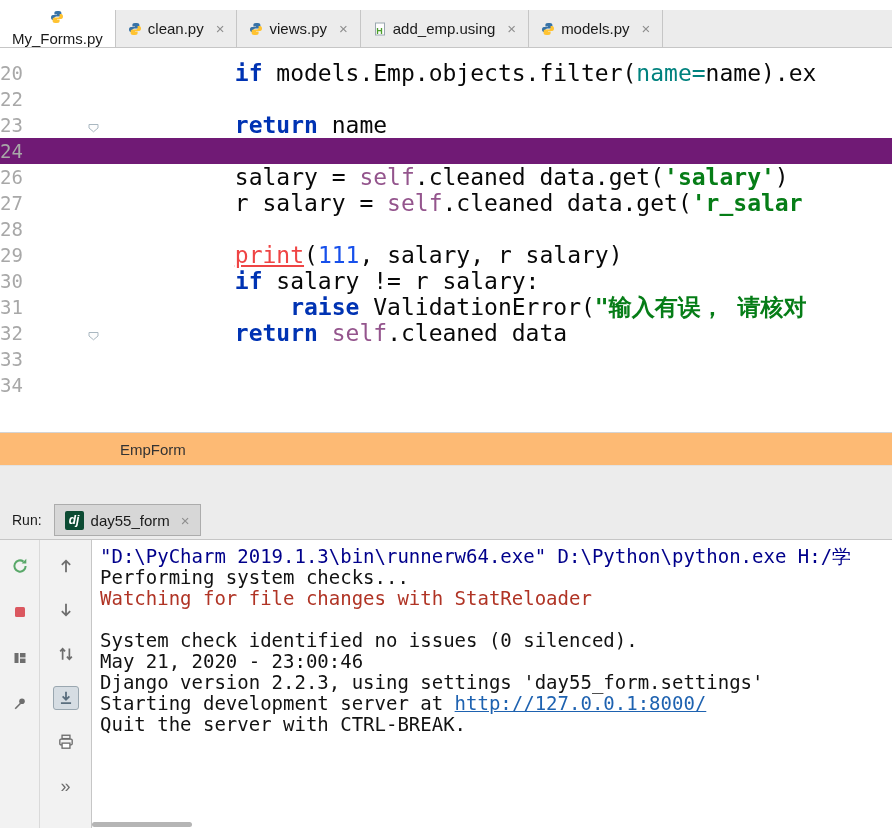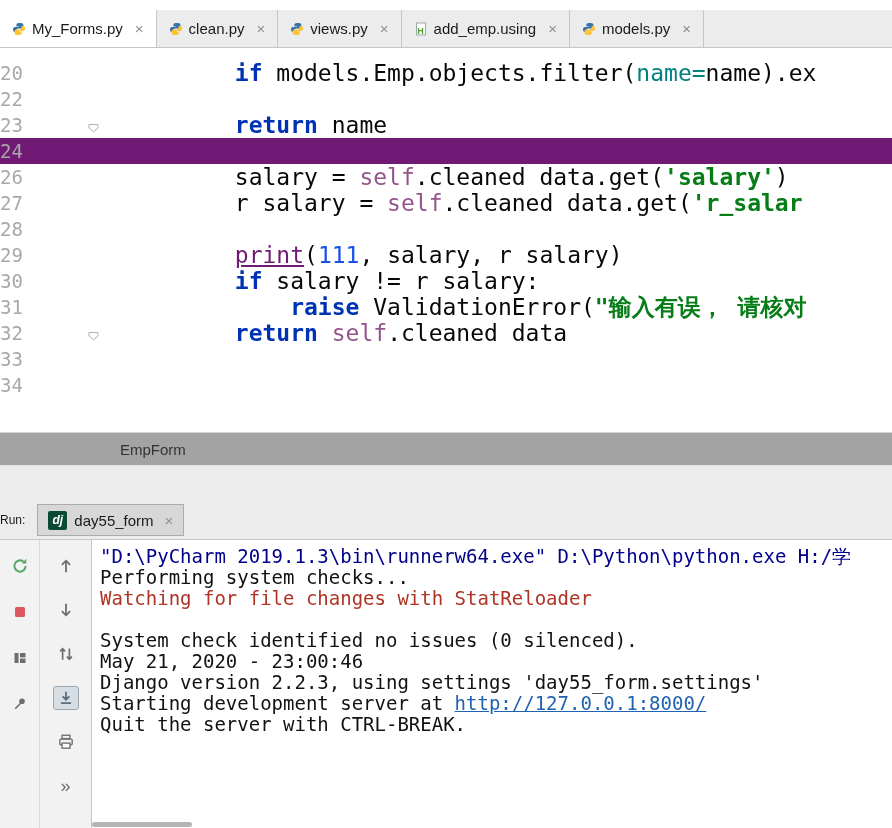--- a/index.html
+++ b/index.html
@@ -4,21 +4,21 @@
 <style>
   html,body{margin:0;padding:0;background:#fff;}
   .app{position:relative;width:892px;height:828px;overflow:hidden;background:#fff;
        font-family:"Liberation Sans",sans-serif;}
 
   
   .tabbar{position:absolute;top:10px;left:0;right:0;height:37px;background:#ECECEC;
           border-bottom:1px solid #C6C6C6;display:flex;align-items:stretch;}
   .tab{display:flex;align-items:center;gap:6px;padding:0 12px;border-right:1px solid #C6C6C6;
        font-size:15px;color:#1a1a1a;white-space:nowrap;cursor:default;}
-  .tab.active{background:#FFFFFF;}
+  .tab.active{background:#FFFFFF;flex-direction:column;}
   .tab .close{color:#8E8E8E;font-size:15px;margin-left:6px;}
   .ticon{display:inline-flex;width:14px;height:14px;}
 
   
   .editor{position:absolute;top:48px;left:0;right:0;height:384px;background:#fff;
           overflow:hidden;padding-top:12px;box-sizing:border-box;}
   .ed-row{display:flex;height:26px;}
   .ed-row.current{background:#701a75;}
   .ln-num{width:46px;text-align:left;padding-right:4px;color:#A8A8A8;
           font:19px/26px "DejaVu Sans Mono",monospace;flex:none;}
@@ -26,33 +26,33 @@
   .ln-icons .ovr{position:absolute;left:5px;top:6px;}
   .ln-icons .fold{position:absolute;left:38px;top:7px;}
   .ln-code{font:23px/26px "DejaVu Sans Mono",monospace;white-space:pre;color:#080808;
            padding-left:10px;flex:1;overflow:hidden;}
   .tk-k{color:#0033B3;font-weight:bold;}
   .tk-t{color:#080808;}
   .tk-s{color:#067D17;font-weight:bold;}
   .tk-n{color:#1750EB;}
   .tk-v{color:#94558D;}
   .tk-a{color:#00827E;}
-  .tk-b{color:#701a75;text-decoration:underline;}
-
-  
-  .crumb{position:absolute;top:432px;left:0;right:0;height:34px;background:#a3a3a3;
+  .tk-b{color:#ef4444;text-decoration:underline;}
+
+  
+  .crumb{position:absolute;top:432px;left:0;right:0;height:34px;background:#fdba74;
          border-top:1px solid #D4D4D4;border-bottom:1px solid #E2E2E2;
          display:flex;align-items:center;box-sizing:border-box;}
   .crumb span{margin-left:120px;font-size:15px;color:#333;}
 
   
   .run-header{position:absolute;top:466px;left:0;right:0;height:74px;background:#ECECEC;
               border-bottom:1px solid #C6C6C6;box-sizing:border-box;}
   .run-row{position:absolute;left:0;right:0;bottom:0;height:38px;display:flex;align-items:center;}
-  .run-label{font-size:12px;color:#1a1a1a;margin-left:0;}
+  .run-label{font-size:14px;color:#1a1a1a;margin-left:12px;}
   .run-tab{display:flex;align-items:center;gap:7px;background:#D7D7D7;border:1px solid #ACACAC;
            height:30px;padding:0 10px;margin-left:12px;font-size:15px;color:#1a1a1a;}
   .dj-icon{display:inline-flex;align-items:center;justify-content:center;width:19px;height:19px;
            background:#0C4B33;color:#fff;font-weight:bold;font-style:italic;font-size:12px;border-radius:2px;}
   .run-tab .close{color:#8E8E8E;font-size:15px;margin-left:4px;}
 
   
   .console-wrap{position:absolute;top:540px;left:0;right:0;bottom:0;background:#fff;}
   .tb{position:absolute;top:0;bottom:0;background:#F2F2F2;display:flex;flex-direction:column;
       align-items:center;box-sizing:border-box;}

